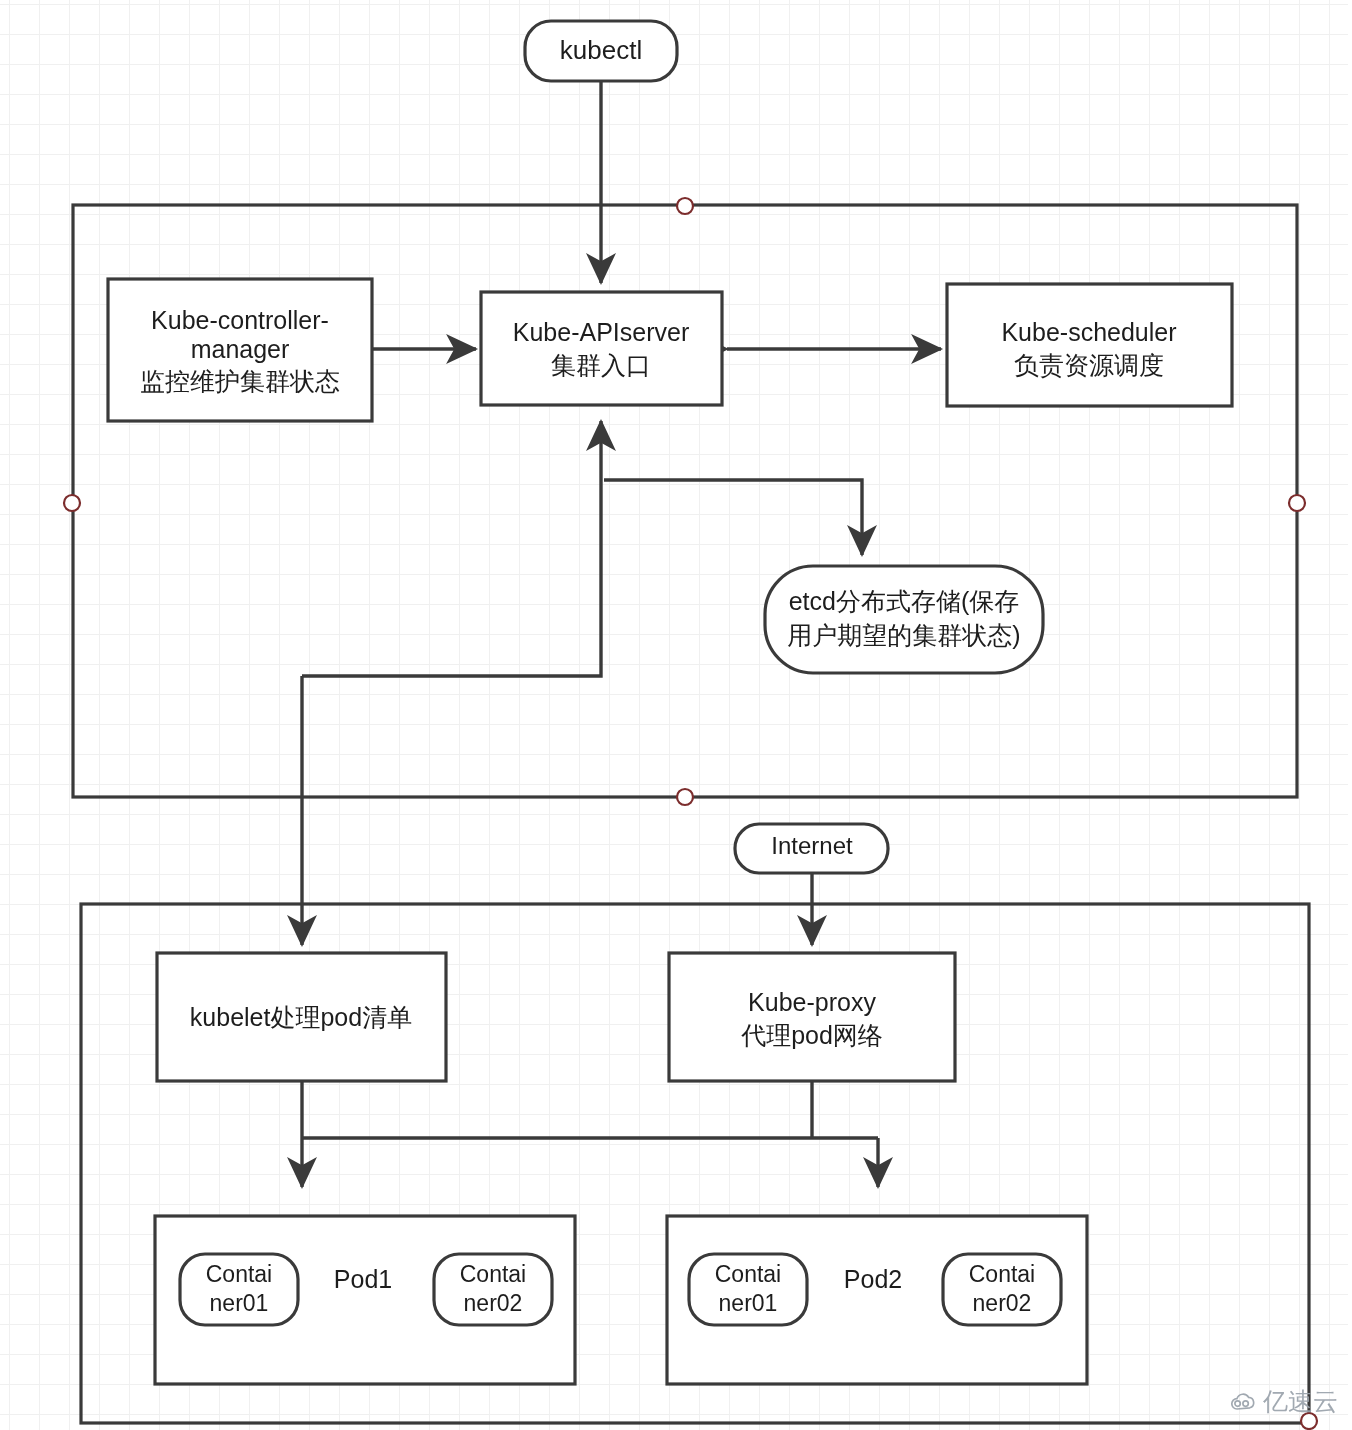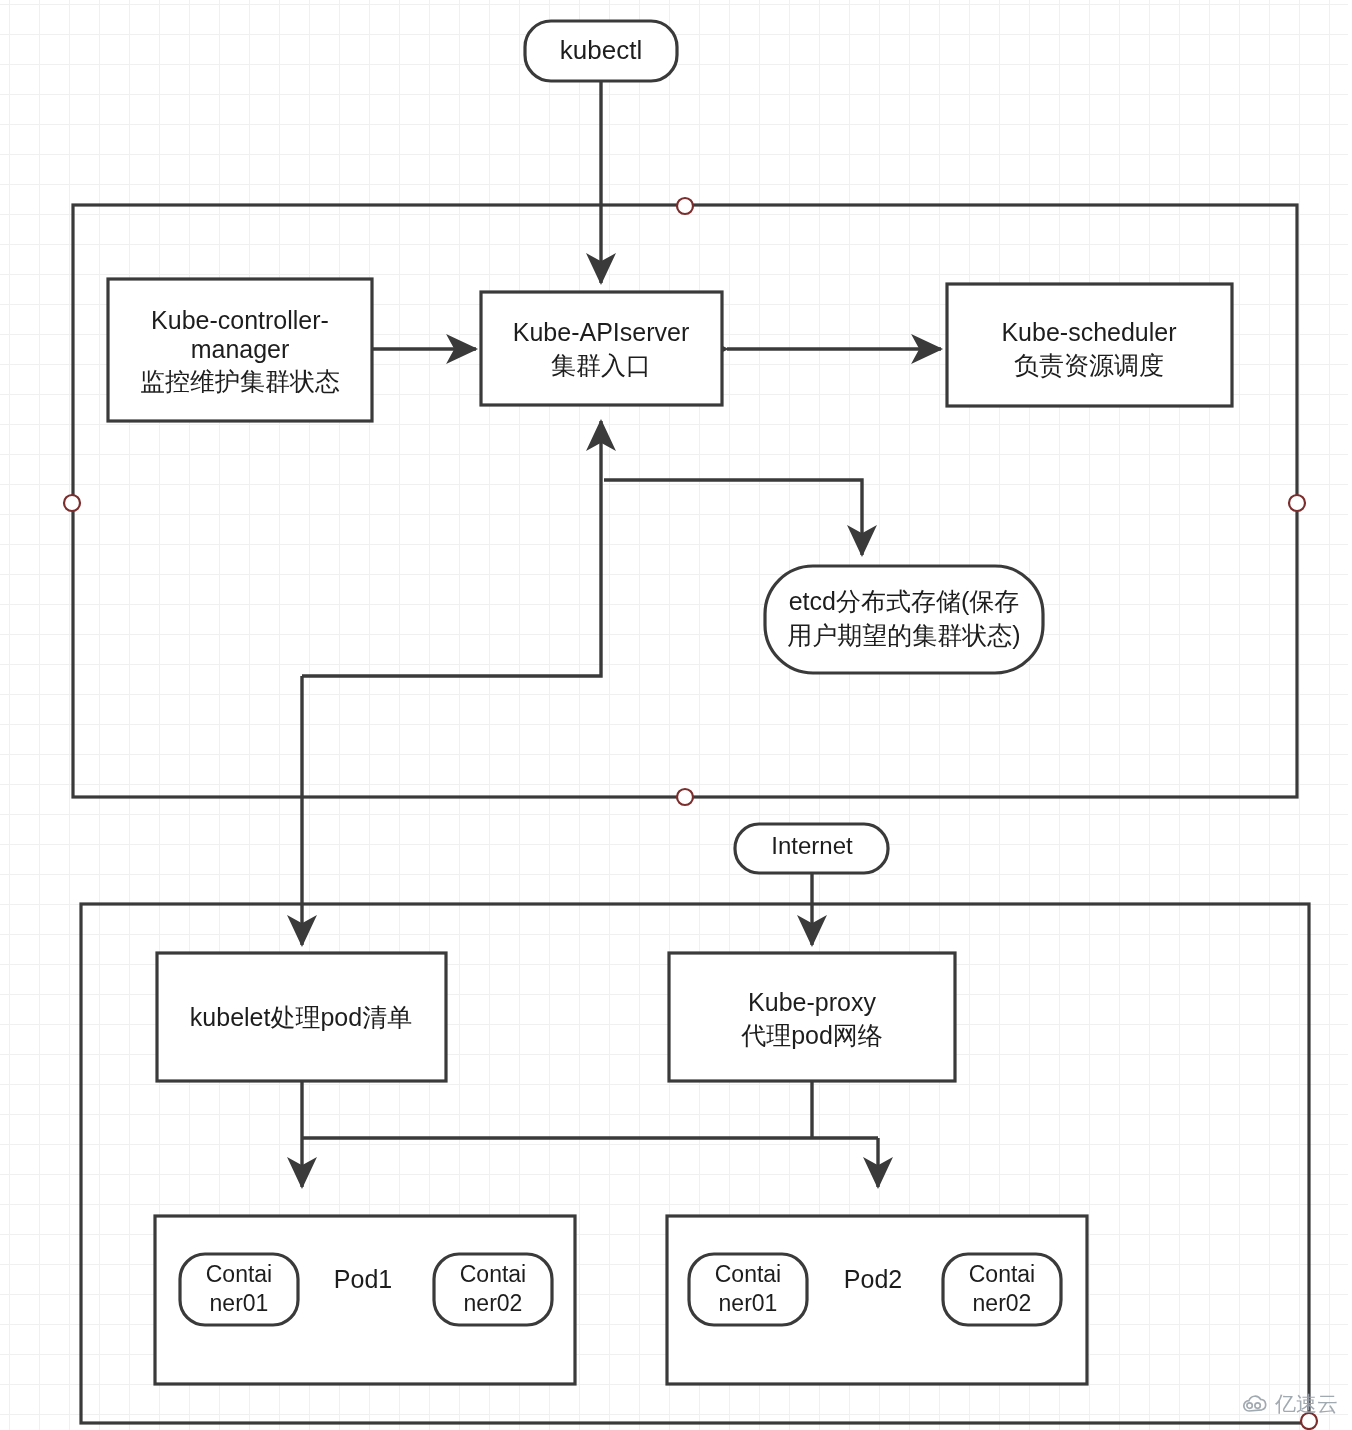--- a/index.html
+++ b/index.html
@@ -74,21 +74,21 @@
   .lbl-24 { font-size: 24px; }
   .lbl-23 { font-size: 23px; }
   .watermark {
     position: absolute;
     right: 10px;
     bottom: 12px;
     display: flex;
     align-items: center;
     gap: 5px;
     color: #9aa2ab;
-    font-size: 21px;
+    font-size: 25px;
     font-family: "Liberation Sans", "DejaVu Sans", sans-serif;
     opacity: 0.92;
     user-select: none;
   }
   .watermark svg { display: block; }
 </style>
 </head>
 <body>
 
 <div id="canvas">

